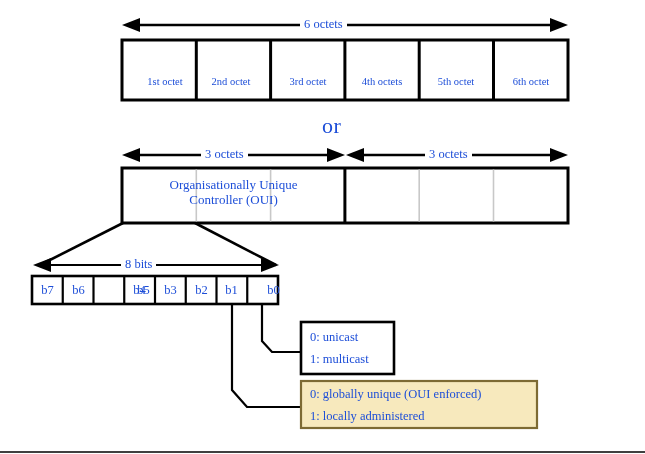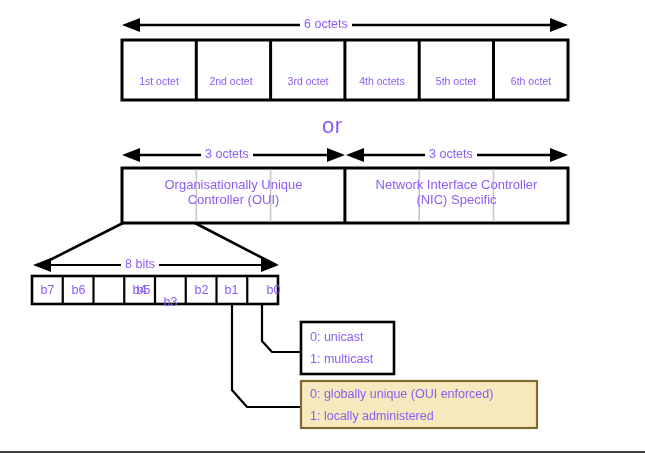--- a/index.html
+++ b/index.html
@@ -19,22 +19,22 @@
   }
   svg.layer {
     position: absolute;
     left: 0;
     top: 0;
     width: 645px;
     height: 454px;
   }
   .lbl {
     position: absolute;
-    font-family: Liberation Sans, sans-serif;
-    color: #8b5cf6;
+    font-family: Liberation Serif, serif;
+    color: #1d4ed8;
     white-space: nowrap;
     line-height: 1.12;
   }
   .octet-label {
     font-size: 10.5px;
     text-align: center;
   }
   .span-label {
     font-size: 12.5px;
     background: #ffffff;
@@ -131,49 +131,45 @@
 
     <rect x="301" y="322" width="93" height="52" fill="#ffffff" stroke="#000" stroke-width="2.6"></rect>
 
     <rect x="301" y="381" width="236" height="47" fill="#f7e9bd" stroke="#7d6a33" stroke-width="2.2"></rect>
 
     <line x1="0" y1="452" x2="645" y2="452" stroke="#000" stroke-width="1.6"></line>
   </svg>
 
   <div class="lbl span-label" style="left:300px; top:17px;">6 octets</div>
 
-  <div class="lbl octet-label" style="left:122px; top:76px; width:74px;">1st octet</div>
+  <div class="lbl octet-label" style="left:128px; top:76px; width:74px;">1st octet</div>
   <div class="lbl octet-label" style="left:196px; top:76px; width:70px;">2nd octet</div>
   <div class="lbl octet-label" style="left:271px; top:76px; width:74px;">3rd octet</div>
   <div class="lbl octet-label" style="left:345px; top:76px; width:74px;">4th octets</div>
   <div class="lbl octet-label" style="left:419px; top:76px; width:74px;">5th octet</div>
   <div class="lbl octet-label" style="left:494px; top:76px; width:74px;">6th octet</div>
 
   <div class="lbl or-label" style="left:322px; top:114px;">or</div>
 
   <div class="lbl span-label" style="left:201px; top:147px;">3 octets</div>
   <div class="lbl span-label" style="left:425px; top:147px;">3 octets</div>
 
   <div class="lbl field-label" style="left:122px; top:177px; width:223px;">
     <span>Organisationally Unique</span><br>
     <span>Controller (OUI)</span>
   </div>
 
-  <div class="lbl field-label" style="left:345px; top:177px; width:223px;">
-    <span>Network Interface Controller</span><br>
-    <span>(NIC) Specific</span>
-  </div>
 
   <div class="lbl span-label" style="left:121px; top:257px;">8 bits</div>
 
   <div class="lbl bit-label" style="left:32px; top:283px; width:31px;">b7</div>
   <div class="lbl bit-label" style="left:63px; top:283px; width:31px;">b6</div>
   <div class="lbl bit-label" style="left:93px; top:283px; width:31px;padding-left:35px;">b5</div>
   <div class="lbl bit-label" style="left:124px; top:283px; width:31px;">b4</div>
-  <div class="lbl bit-label" style="left:155px; top:283px; width:31px;margin-top:12px;">b3</div>
+  <div class="lbl bit-label" style="left:155px; top:283px; width:31px;">b3</div>
   <div class="lbl bit-label" style="left:186px; top:283px; width:31px;">b2</div>
   <div class="lbl bit-label" style="left:216px; top:283px; width:31px;">b1</div>
   <div class="lbl bit-label" style="left:247px; top:283px; width:53px;">b0</div>
 
   <div class="lbl callout-text" style="left:310px; top:327px;">
     <span class="k">0: unicast</span><br>
     <span class="k">1: multicast</span>
   </div>
 
   <div class="lbl callout-text" style="left:310px; top:384px;">

